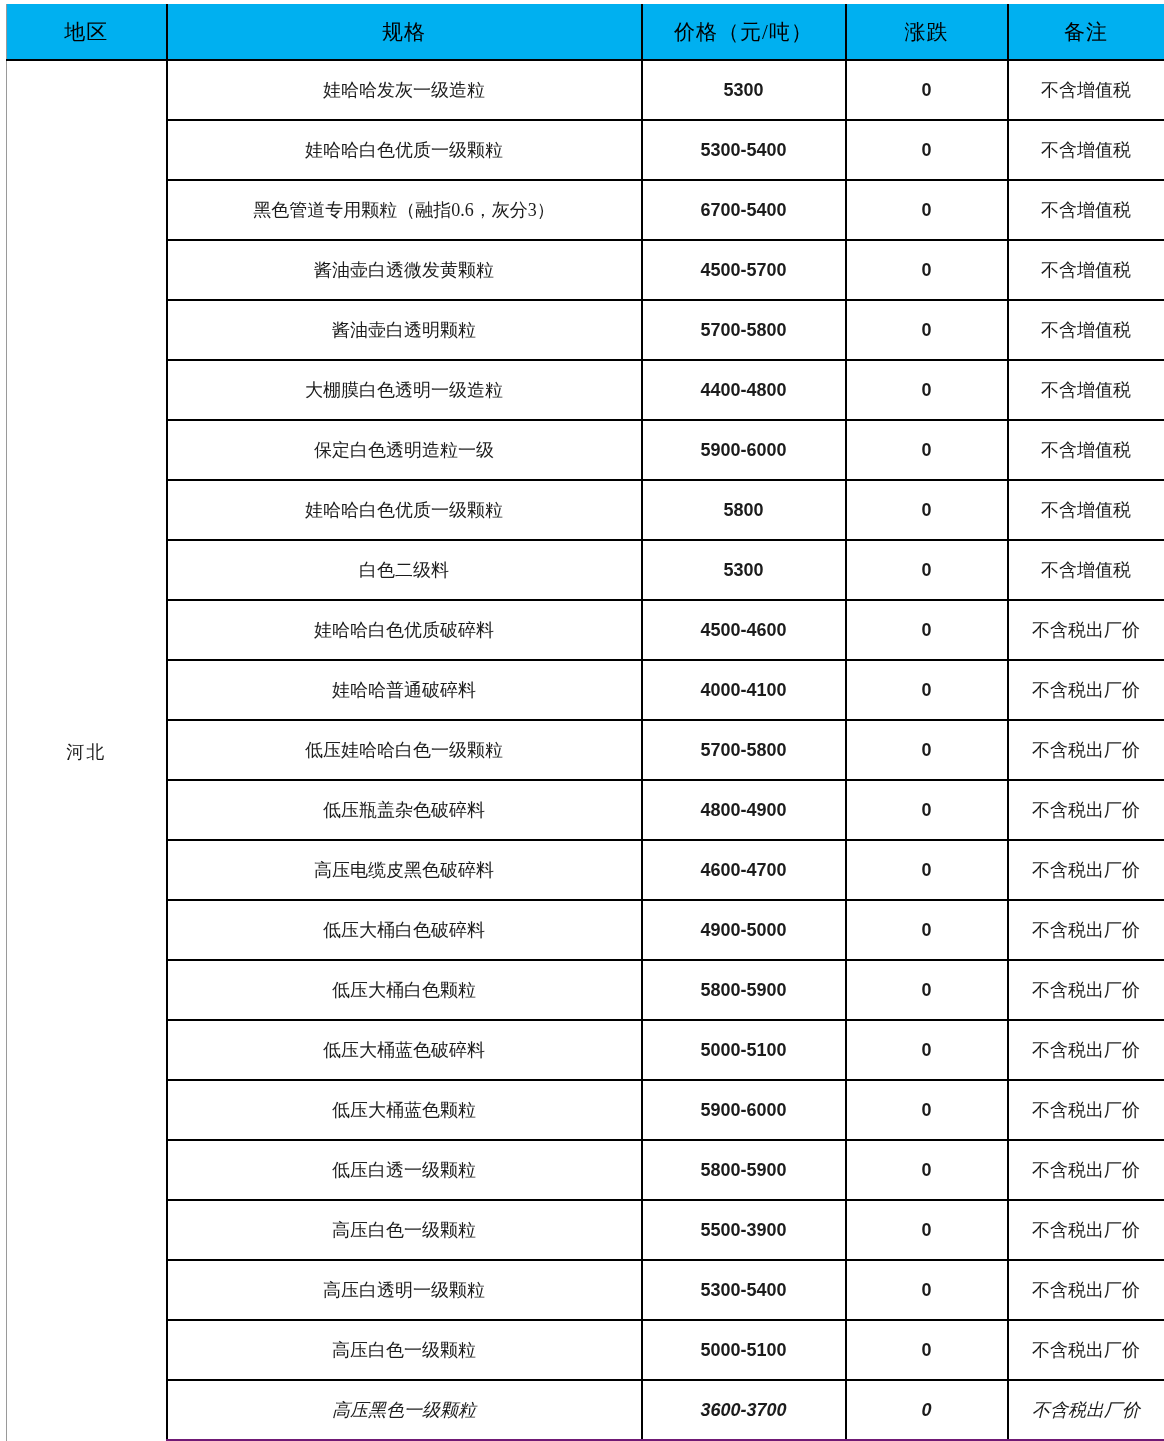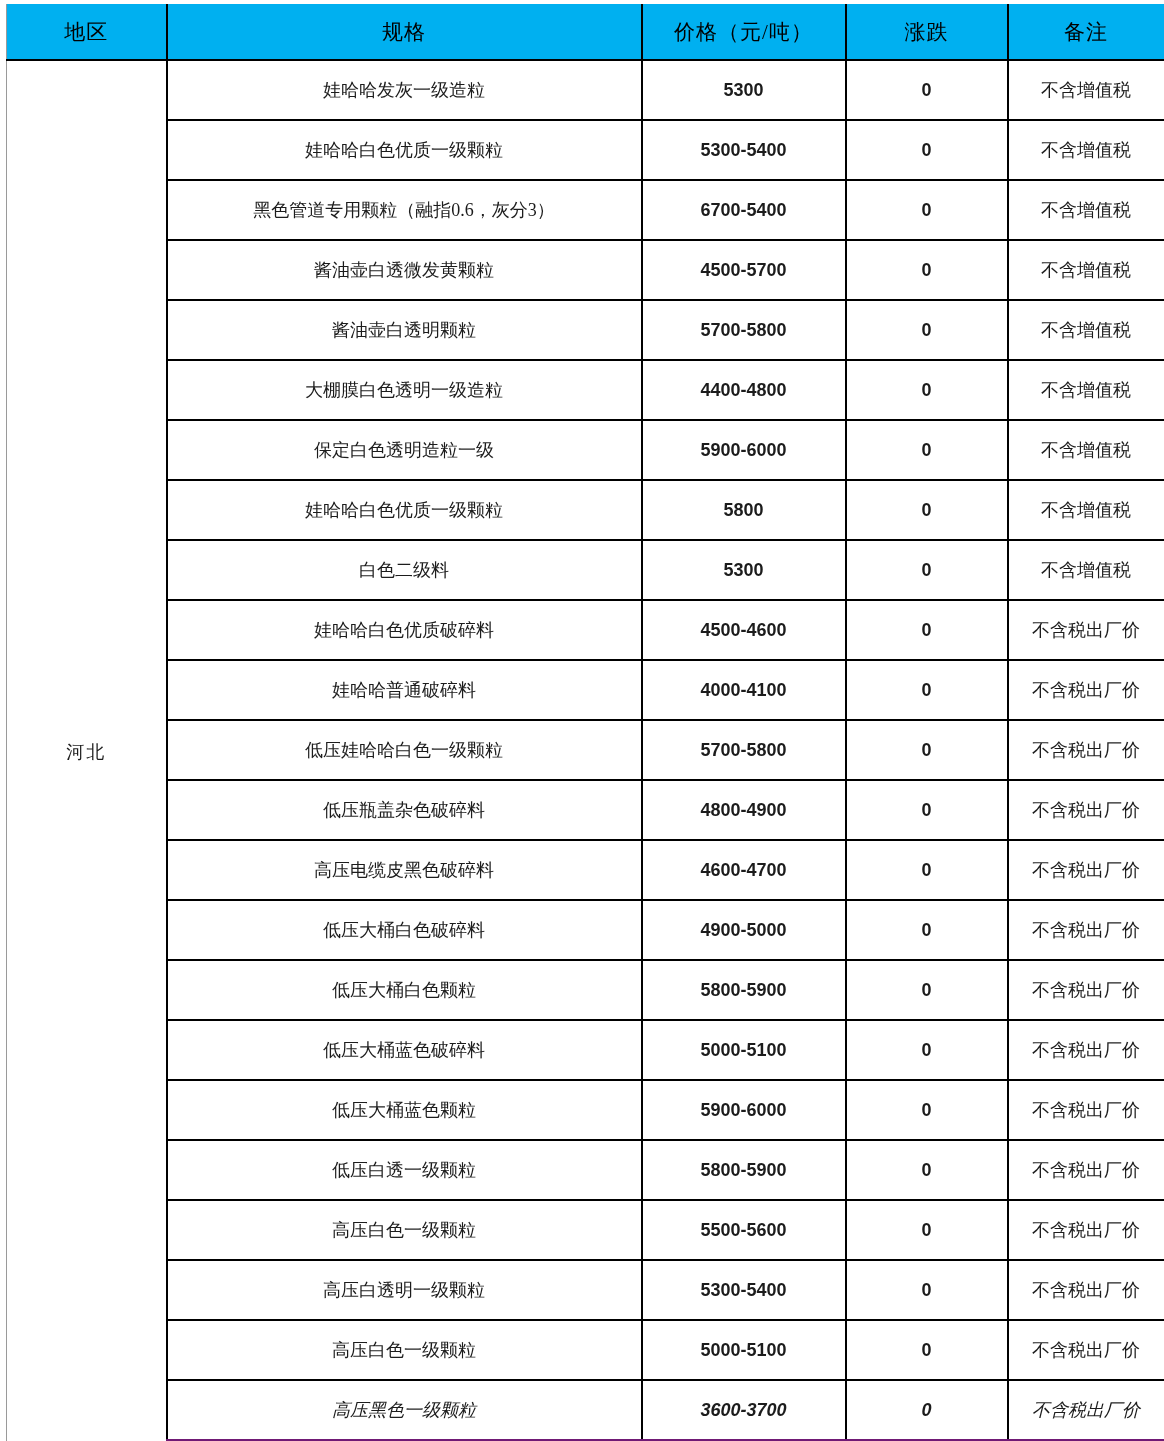--- a/index.html
+++ b/index.html
@@ -207,21 +207,21 @@
           <td class="note">不含税出厂价</td>
         </tr>
         <tr>
           <td class="spec">低压白透一级颗粒</td>
           <td class="price">5800-5900</td>
           <td class="change">0</td>
           <td class="note">不含税出厂价</td>
         </tr>
         <tr>
           <td class="spec">高压白色一级颗粒</td>
-          <td class="price">5500-5600</td>
+          <td class="price">5500-3900</td>
           <td class="change">0</td>
           <td class="note">不含税出厂价</td>
         </tr>
         <tr>
           <td class="spec">高压白透明一级颗粒</td>
           <td class="price">5300-5400</td>
           <td class="change">0</td>
           <td class="note">不含税出厂价</td>
         </tr>
         <tr>

